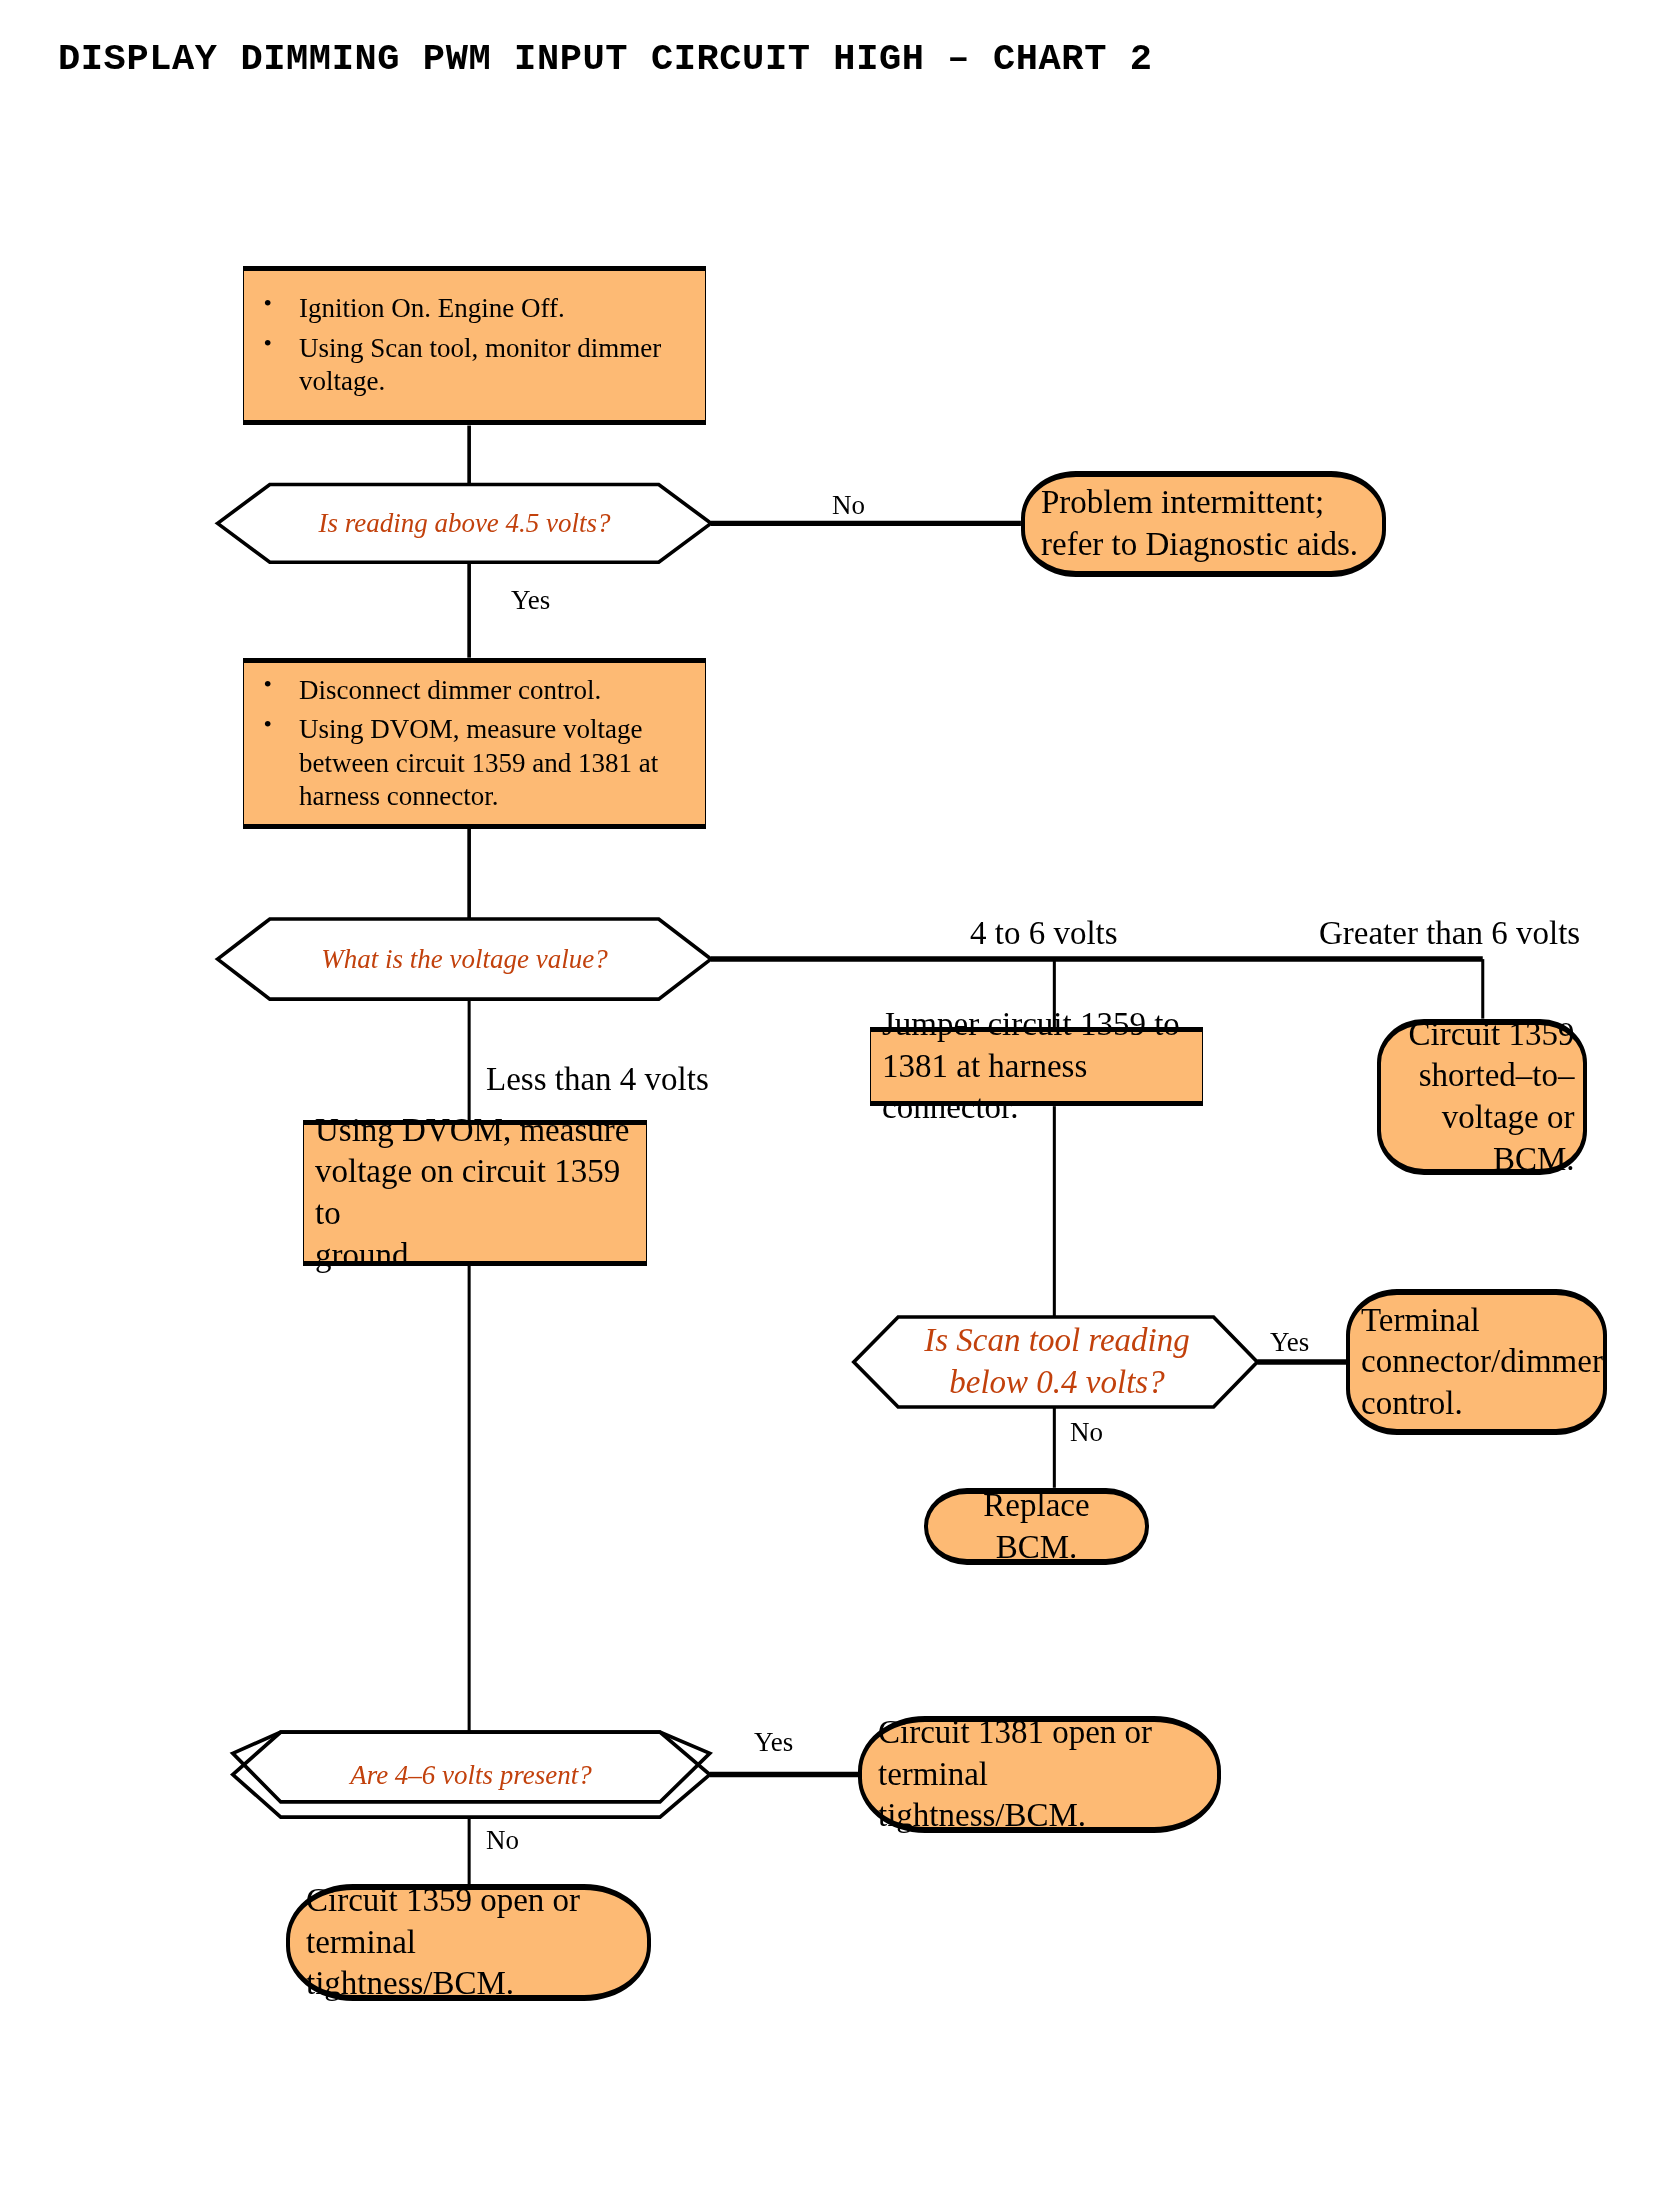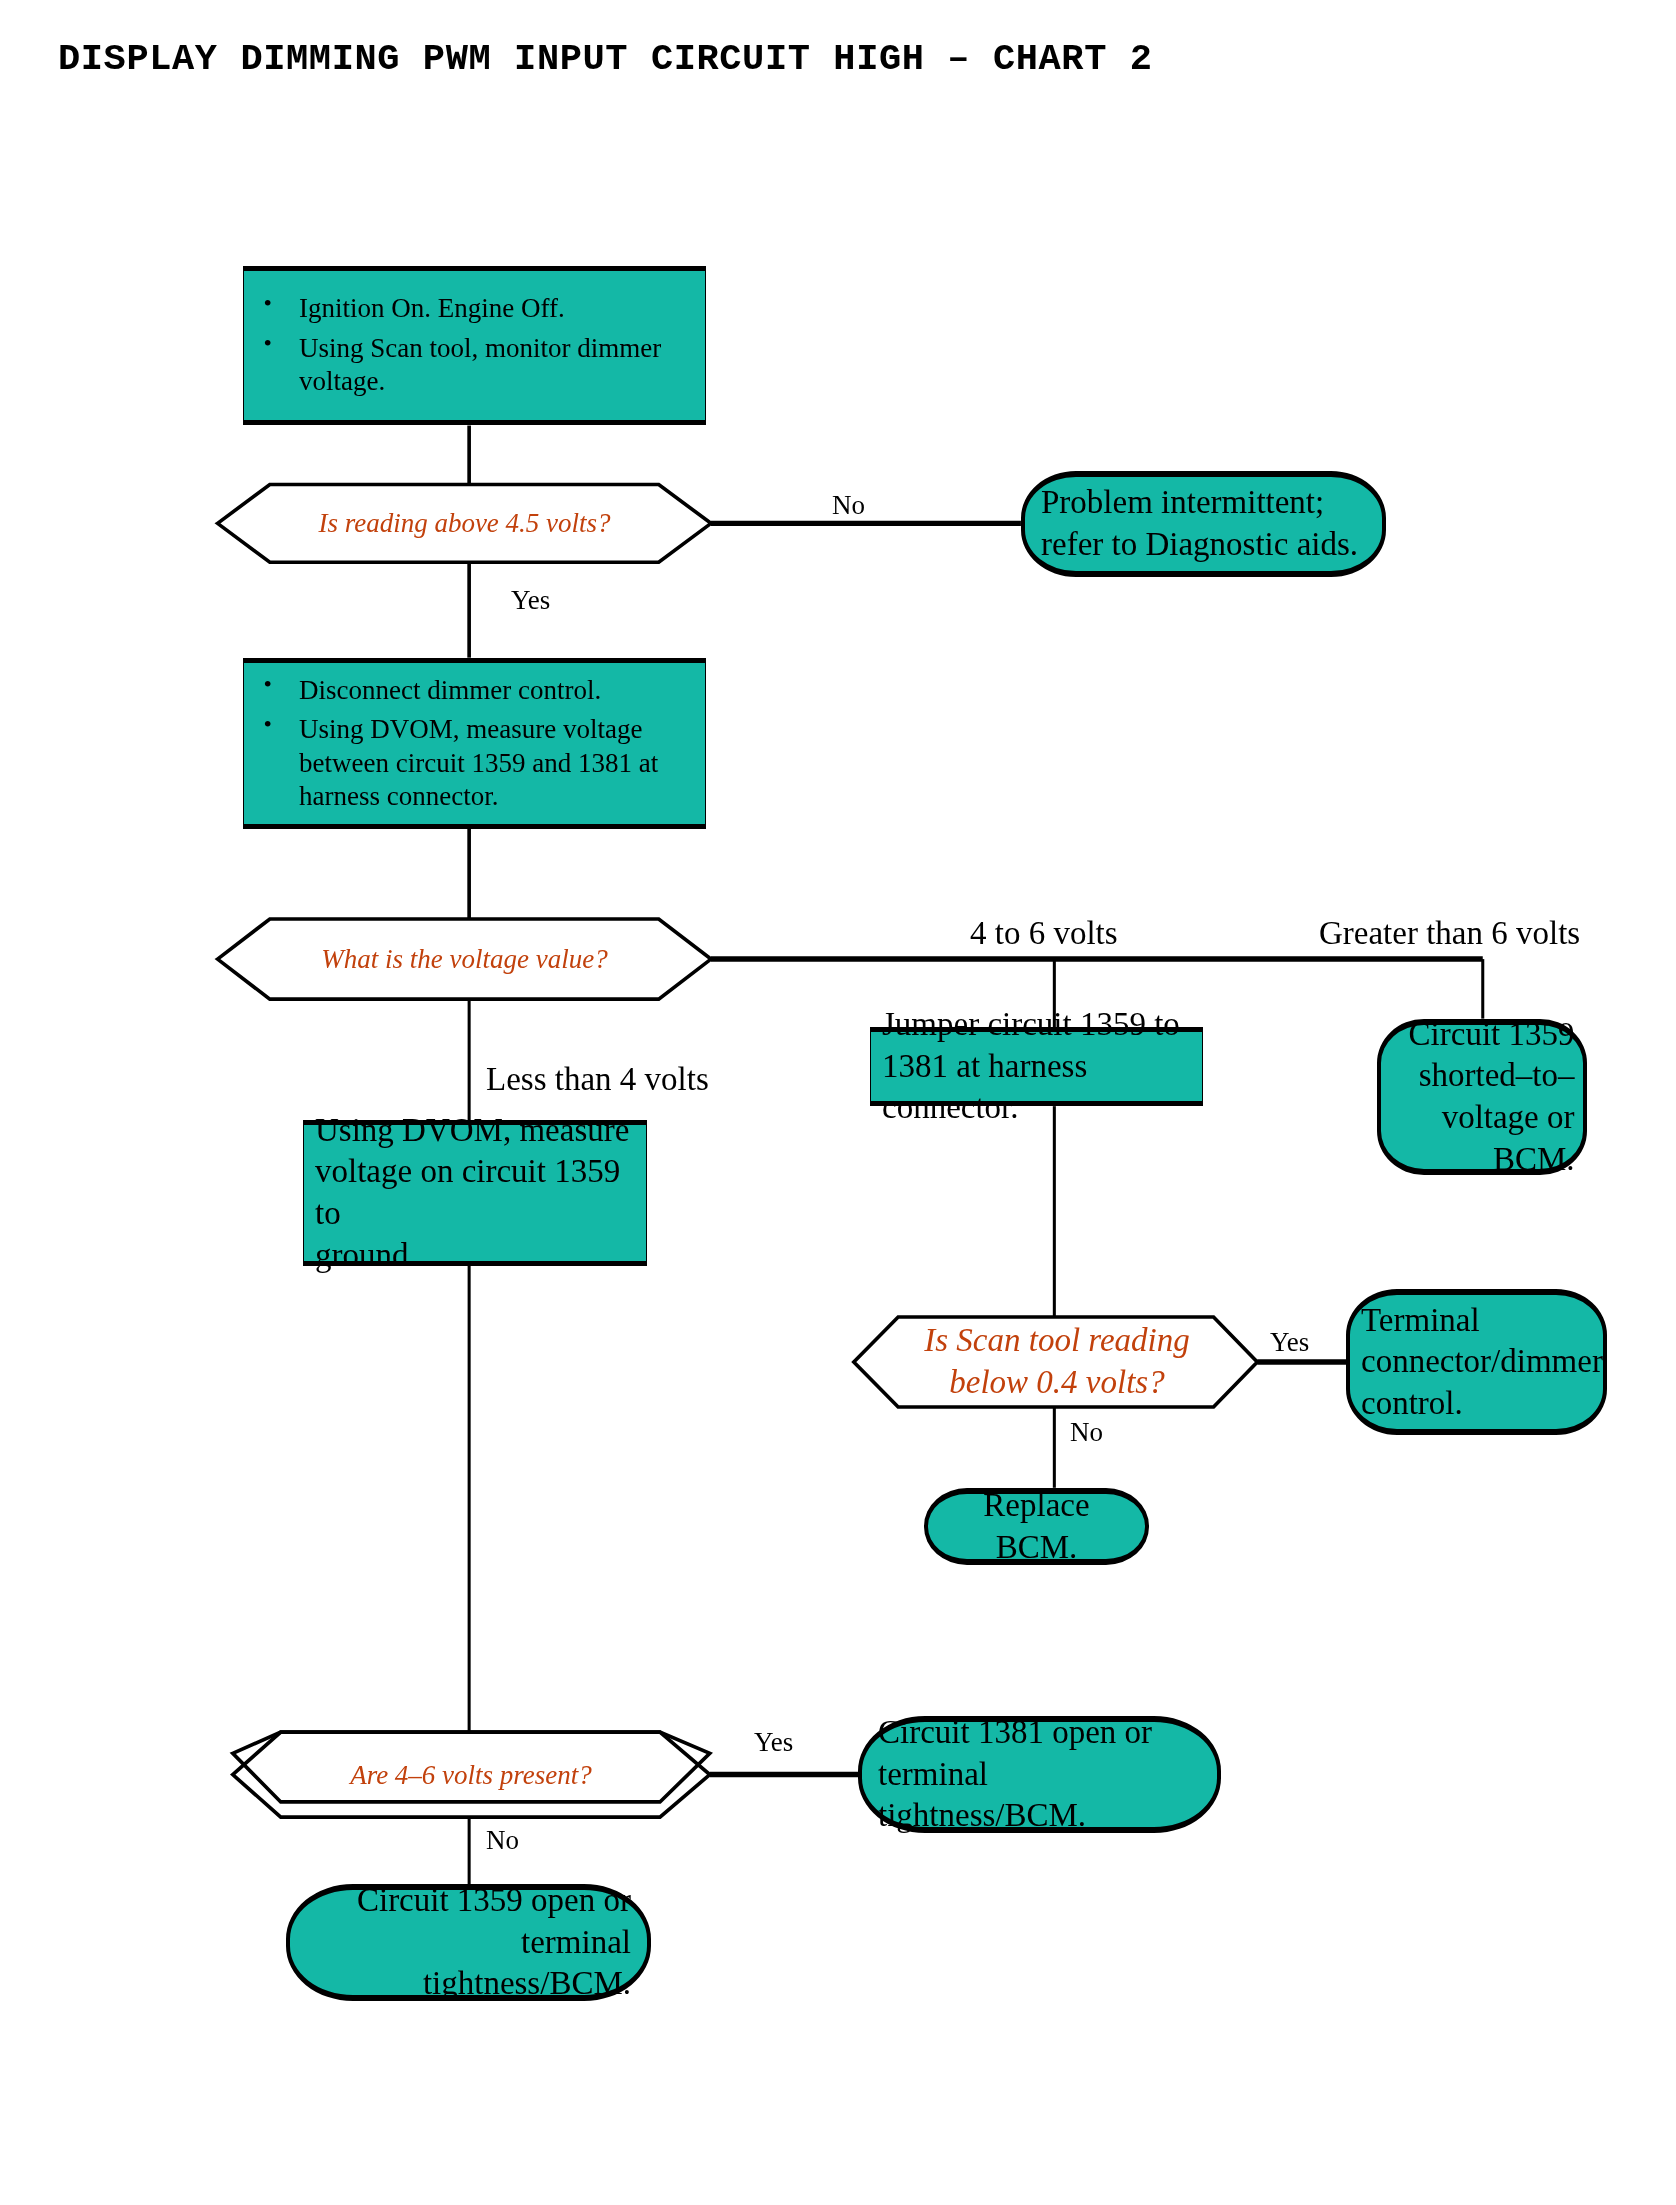--- a/index.html
+++ b/index.html
@@ -35,21 +35,21 @@
     height: 2205px;
     pointer-events: none;
   }
   svg#wires line, svg#wires polyline, svg#wires path, svg#wires polygon {
     stroke: #000000;
     fill: none;
   }
   .node {
     position: absolute;
     box-sizing: border-box;
-    background: #14b8a6;
+    background: #fdba74;
     display: flex;
     align-items: center;
     color: #000000;
   }
   
   .process {
     border: 1.8px solid #000000;
     border-top-width: 5.5px;
     border-bottom-width: 5.5px;
   }
@@ -233,21 +233,21 @@
 
   <div class="decision-text t44" style="left:255px; top:1754px; width:432px; height:43px;">Are 4–6 volts present?</div>
 
   <div class="node terminator wide" style="left:858px; top:1716px; width:363px; height:117px;">
     <div class="body t42">
       <div>Circuit 1381 open or</div>
       <div>terminal tightness/BCM.</div>
     </div>
   </div>
 
-  <div class="node terminator wide" style="left:286px; top:1884px; width:365px; height:117px;text-align:right;">
+  <div class="node terminator wide" style="left:286px; top:1884px; width:365px; height:117px;">
     <div class="body t42">
       <div>Circuit 1359 open or</div>
       <div>terminal tightness/BCM.</div>
     </div>
   </div>
 
   <div class="edge-label t44" style="left:832px; top:489px;">No</div>
 
   <div class="edge-label t44" style="left:511px; top:584px;">Yes</div>
 

